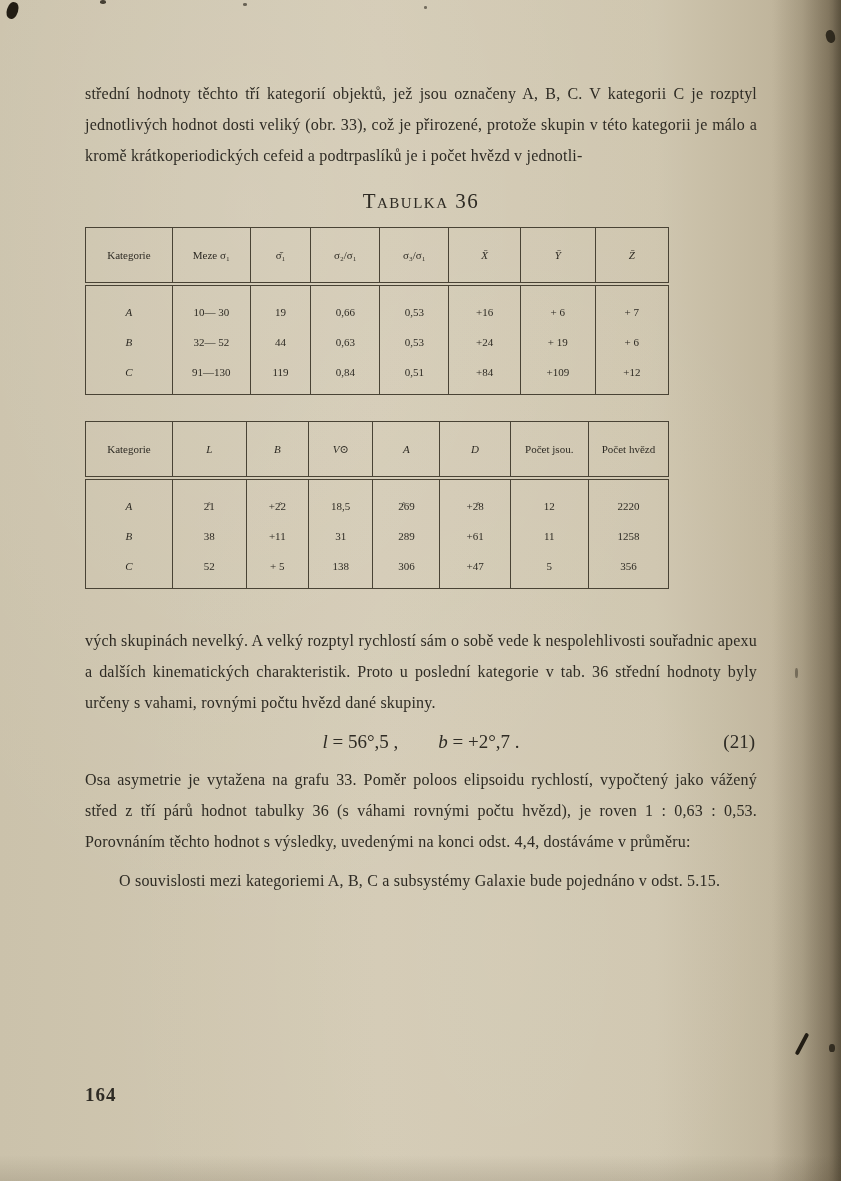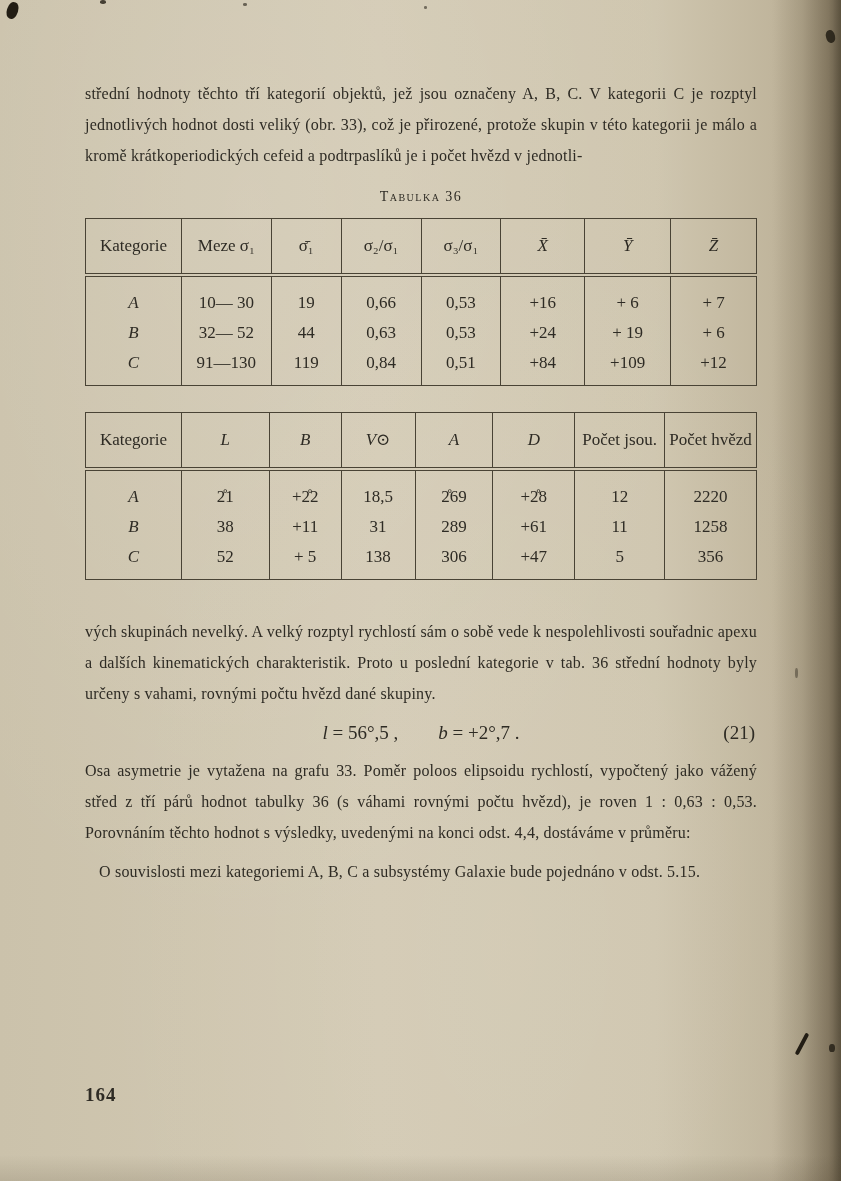--- a/index.html
+++ b/index.html
@@ -35,43 +35,43 @@
   .a7{left:829px;top:1044px;width:6px;height:8px;opacity:.8;}
   .a8{left:795px;top:668px;width:3px;height:10px;opacity:.4;}
 
   .content{position:absolute;left:85px;top:78px;width:672px;}
   .para{
     margin:0;font-size:16px;line-height:31px;text-align:justify;
     letter-spacing:.2px;
   }
   .mt-caption{margin-top:18px;}
   .caption{
-    text-align:center;font-size:14px;letter-spacing:1.5px;
+    text-align:center;font-size:21px;letter-spacing:1.5px;
     font-variant:small-caps;
   }
   .booktable{
-    border-collapse:collapse;width:672px;margin-top:13px;
-    font-size:17px;color:#2e2b24;
+    border-collapse:collapse;width:584px;margin-top:13px;
+    font-size:11px;color:#2e2b24;
     border:1px solid #494335;
   }
   .tbl2{margin-top:26px;}
   .booktable th,.booktable td{
     border-left:1px solid #494335;border-right:1px solid #494335;
     padding:2px 4px;text-align:center;font-weight:normal;vertical-align:middle;
   }
   .booktable thead th{
     height:50px;border-bottom:4px double #494335;line-height:1.15;
   }
   .booktable tbody tr:first-child td{padding-top:13px;}
   .booktable tbody tr:last-child td{padding-bottom:9px;}
   .booktable tbody td{line-height:26px;}
   .ital{font-style:italic;}
   .mt-p2{margin-top:36px;}
   .indent{text-indent:34px;}
-  .indent-sm{text-indent:14px;}
+  .indent-sm{text-indent:14px;margin-left:20px;}
   .equation{
     position:relative;text-align:center;font-size:19px;line-height:30px;
     margin:9px 0 7px 0;
   }
   .eq-gap{margin-left:2.1em;}
   .eq-number{position:absolute;right:2px;top:0;font-style:normal;}
   .ratio{
     text-align:center;font-size:19px;line-height:30px;margin:7px 0 9px 0;letter-spacing:.3px;
   }
   .mt-p5{margin-top:8px;}

